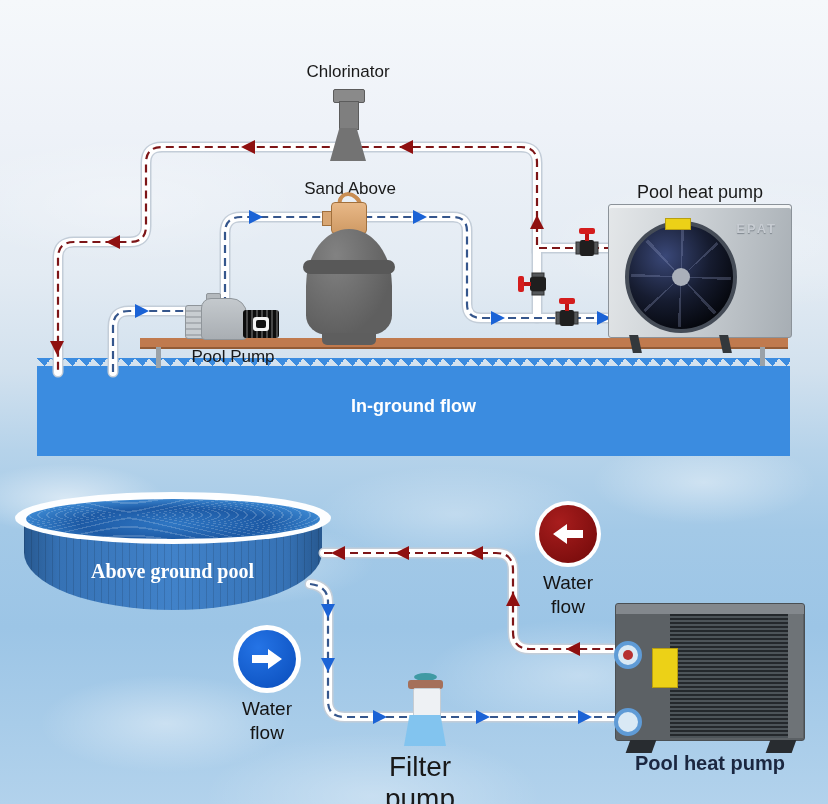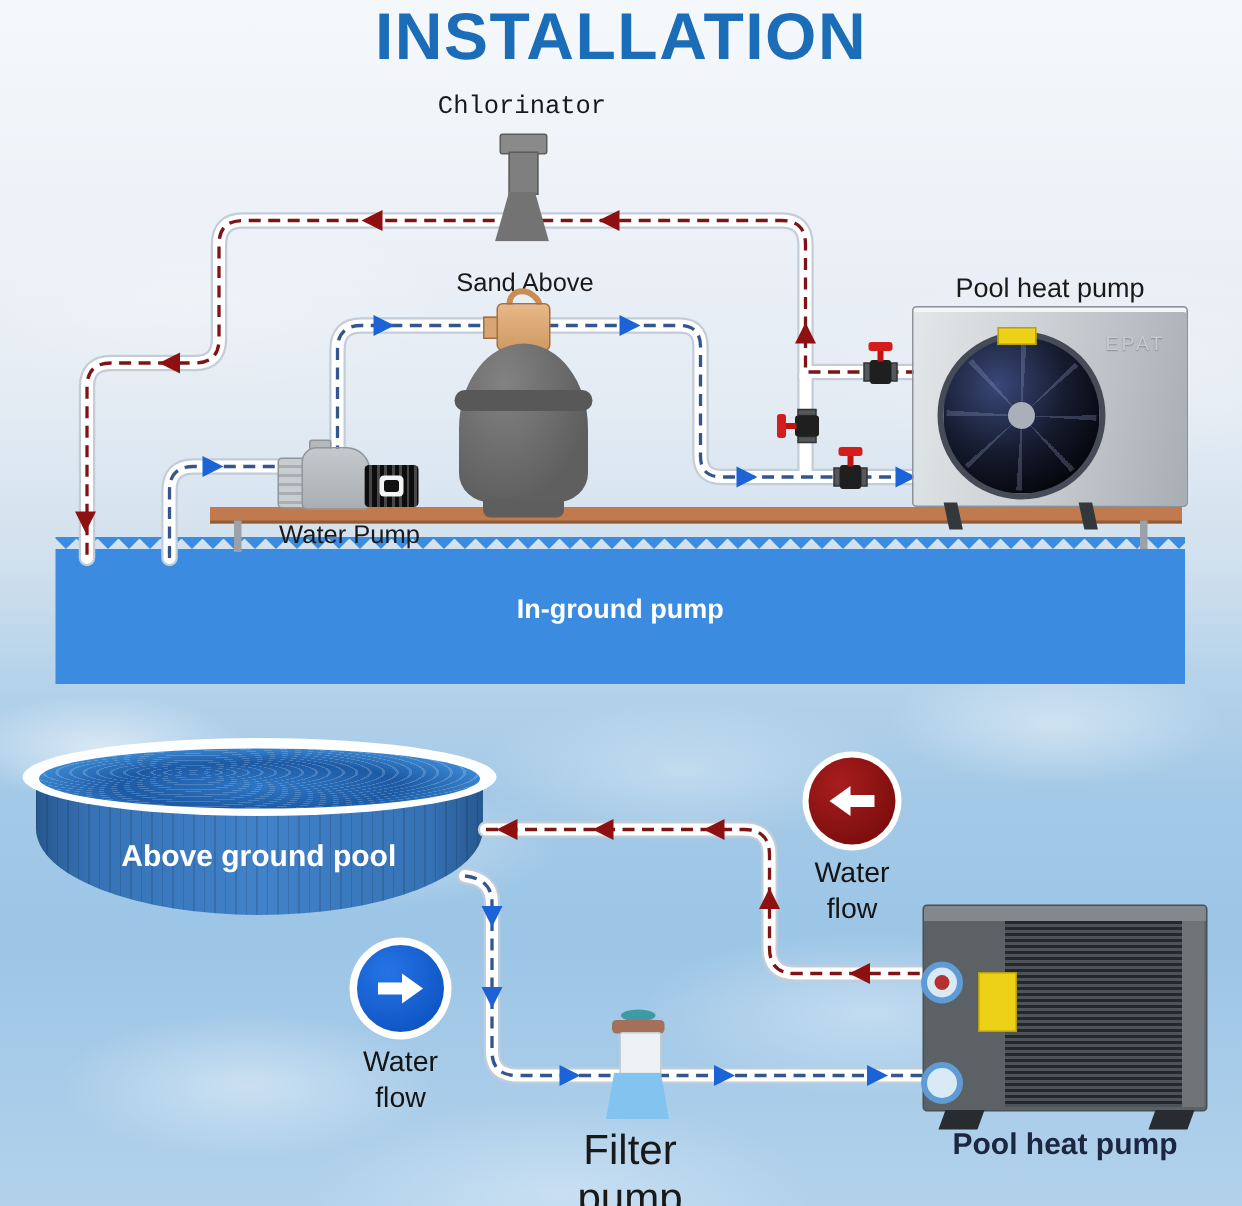--- a/index.html
+++ b/index.html
@@ -54,67 +54,66 @@
   
   .hp1{left:608px;top:204px;width:182px;height:132px;border:1px solid #8b9299;border-radius:3px;
     background:linear-gradient(100deg,#e4e7e9 0%,#cbd0d4 45%,#a7aeb4 100%);
     box-shadow:inset 0 3px 0 #f3f5f6;}
   .hp1-fan{position:absolute;left:16px;top:16px;width:104px;height:104px;border-radius:50%;border:4px solid #454c57;
     background:radial-gradient(circle at 35% 30%,#3a4878 0%,#161c30 45%,#05070d 78%);}
   .hp1-fan .spokes{position:absolute;inset:2px;border-radius:50%;
     background:repeating-conic-gradient(rgba(150,160,200,.28) 0deg 4deg,rgba(0,0,0,0) 4deg 45deg);}
   .hp1-fan .hub{position:absolute;left:50%;top:50%;width:18px;height:18px;margin:-9px 0 0 -9px;border-radius:50%;background:#aab0ba;}
   .sticker{background:#ecd117;border:1px solid #b89f10;}
-  .hp1-logo{position:absolute;right:14px;top:16px;font-size:13px;font-weight:400;letter-spacing:2px;color:#c7ccd2;text-shadow:0 1px 1px #7e868d;}
+  .hp1-logo{position:absolute;right:14px;top:16px;font-size:13px;font-weight:700;letter-spacing:2px;color:#c7ccd2;text-shadow:0 1px 1px #7e868d;}
   .hp-leg{position:absolute;width:9px;height:18px;background:#33383c;transform:skewX(12deg);}
   
   .hp2{left:615px;top:603px;width:188px;height:136px;border:1px solid #4a4f53;border-radius:3px;
     background:linear-gradient(180deg,#83888d 0 10px,#5c6165 10px);}
   .hp2-coil{position:absolute;left:54px;top:10px;width:118px;height:124px;
     background:repeating-linear-gradient(180deg,#24282c 0 2px,#4d5459 2px 4px);}
   .hp2-frame{position:absolute;left:172px;top:10px;width:15px;height:124px;background:#6e7377;}
   .hp2-leg{position:absolute;width:26px;height:13px;background:#282c30;transform:skewX(-20deg);}
   .port{position:absolute;width:20px;height:20px;border-radius:50%;background:#d9e9f5;border:4px solid #5f9bd6;}
   .port.hot::after{content:"";position:absolute;left:5px;top:5px;width:10px;height:10px;border-radius:50%;background:#b63030;}
   
   .pool2-wall{left:24px;top:513px;width:298px;height:97px;border-radius:10px 10px 150px 150px/10px 10px 58px 58px;
     background:linear-gradient(90deg,#27588f 0%,#3672b5 12%,#4182c9 50%,#3672b5 88%,#27588f 100%);}
   .pool2-wall::after{content:"";position:absolute;inset:0;border-radius:inherit;
     background:repeating-linear-gradient(90deg,rgba(0,0,0,.12) 0 1px,transparent 1px 7px);}
   .pool2-rim{left:15px;top:492px;width:316px;height:52px;border-radius:50%;background:#fdfeff;}
   .pool2-water{left:26px;top:499px;width:294px;height:40px;border-radius:50%;
     background:radial-gradient(ellipse at 50% 62%,#2f77c4 0%,#1d5aa5 45%,#3d8ad4 76%,#66ace2 100%);}
   .pool2-water::after{content:"";position:absolute;inset:0;border-radius:inherit;opacity:.5;
     background:repeating-radial-gradient(ellipse at 35% 40%,rgba(255,255,255,.35) 0 2px,transparent 2px 9px);}
-  .pool2-txt{left:55px;top:560px;width:235px;text-align:center;color:#fff;font-size:20px;font-weight:600;}
+  .pool2-txt{left:55px;top:560px;width:235px;text-align:center;color:#fff;font-size:20px;font-weight:600;font-family:Liberation Serif, serif;}
   
   .fp-top{left:414px;top:673px;width:23px;height:8px;border-radius:50%;background:#3f9aa4;}
   .fp-cap{left:408px;top:680px;width:35px;height:9px;border-radius:3px;background:#a5705a;}
   .fp-body{left:413px;top:688px;width:26px;height:28px;background:#eef1f4;border:1px solid #c6ccd2;border-radius:2px;}
   .fp-funnel{left:404px;top:715px;width:42px;height:31px;background:#82c4ef;clip-path:polygon(13% 0,87% 0,100% 100%,0 100%);}
   
   .badge{position:absolute;border-radius:50%;background:#fff;display:flex;align-items:center;justify-content:center;}
   .badge .in{width:58px;height:58px;border-radius:50%;display:flex;align-items:center;justify-content:center;}
   .badge.red .in{background:radial-gradient(circle at 35% 30%,#a81d1d,#7e0e0e 75%);}
   .badge.blue .in{background:radial-gradient(circle at 35% 30%,#2574e6,#0f55c4 78%);}
   .flow-lbl{position:absolute;width:84px;text-align:center;font-size:19px;line-height:1.25;color:#141414;font-weight:500;}
   .hp2-lbl{position:absolute;left:610px;top:752px;width:200px;text-align:center;color:#1b2740;font-size:20px;font-weight:700;}
   .pipes{position:absolute;left:0;top:0;pointer-events:none;}
 </style>
 </head>
 <body>
 
 <div id="canvas">
   <div class="water-fx"></div>
 
-  <div class="title">INSTALLATION</div>
 
   <div class="pool1">
     <div class="teeth"></div>
-    <div class="txt">In-ground pump</div>
+    <div class="txt">In-ground flow</div>
   </div>
 
   <div class="shelf"></div>
   <div class="shelf-leg abs" style="left:156px;top:347px;height:21px;"></div>
   <div class="shelf-leg abs" style="left:760px;top:347px;height:19px;"></div>
 
   <div class="abs pool2-wall"></div>
   <div class="abs pool2-rim"></div>
   <div class="abs pool2-water"></div>
 
@@ -185,40 +184,40 @@
       <use href="#arr" transform="translate(581,717)"></use>
     </g>
 
     <g>
       <use href="#valve" transform="translate(587,248)"></use>
       <use href="#valve" transform="translate(567,318)"></use>
       <use href="#valve" transform="translate(538,284) rotate(-90)"></use>
     </g>
   </svg>
 
-  <div class="lbl" style="left:288px;top:62px;width:120px;font-family:Liberation Mono, monospace;">Chlorinator</div>
+  <div class="lbl" style="left:288px;top:62px;width:120px;">Chlorinator</div>
   <div class="abs chl-cap"></div>
   <div class="abs chl-neck"></div>
   <div class="abs chl-flare"></div>
 
   <div class="lbl" style="left:292px;top:179px;width:116px;">Sand Above</div>
   <div class="abs sf-handle"></div>
   <div class="abs sf-port"></div>
   <div class="abs sf-valve"></div>
   <div class="abs sf-tank"></div>
   <div class="abs sf-lip"></div>
   <div class="abs sf-base"></div>
 
   <div class="abs wp-basket"></div>
   <div class="abs wp-cap"></div>
   <div class="abs wp-body"></div>
   <div class="abs wp-motor">
       <i></i>
     </div>
-  <div class="lbl" style="left:168px;top:347px;width:130px;font-weight:500;">Water Pump</div>
+  <div class="lbl" style="left:168px;top:347px;width:130px;font-weight:500;">Pool Pump</div>
 
   <div class="lbl" style="left:618px;top:182px;width:164px;font-size:18px;">Pool heat pump</div>
   <div class="abs hp1">
     <div class="hp-leg" style="left:22px;bottom:-16px;"></div>
     <div class="hp-leg" style="left:112px;bottom:-16px;"></div>
     <div class="hp1-fan">
       <div class="spokes"></div>
         <div class="hub"></div>
     </div>
     <div class="sticker" style="position:absolute;left:56px;top:13px;width:24px;height:10px;"></div>

